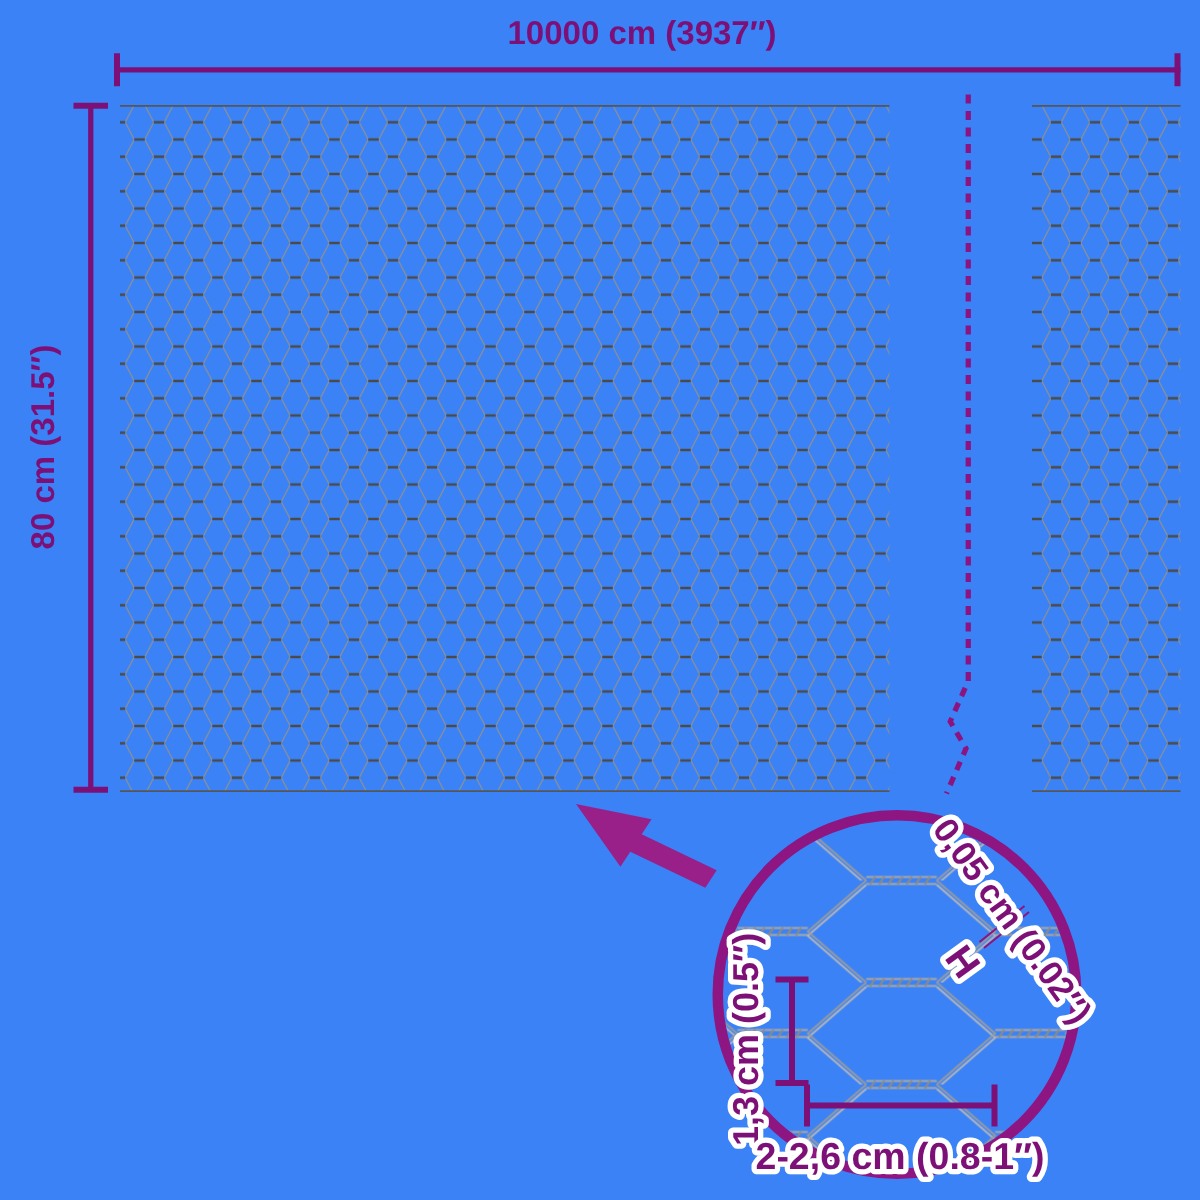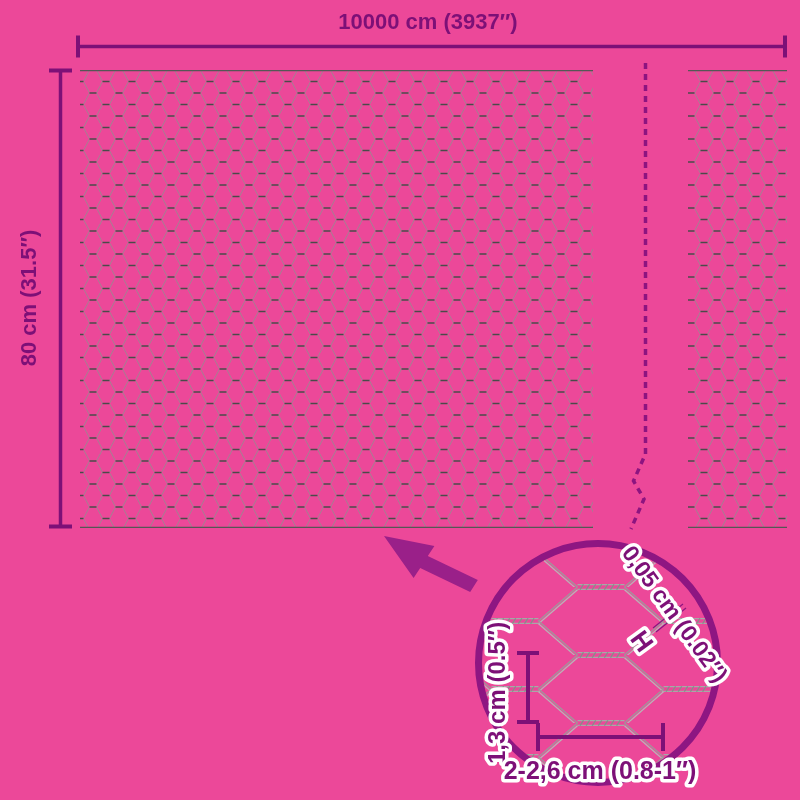--- a/index.html
+++ b/index.html
@@ -1,16 +1,16 @@
 <!DOCTYPE html>
 <html><head>
 <meta charset="utf-8">
 <style>
   html,body{margin:0;padding:0;background:#ffffff;}
-  .stage{position:relative;width:800px;height:800px;background:#ec4899;overflow:hidden;}
+  .stage{position:relative;width:800px;height:800px;background:#3b82f6;overflow:hidden;}
   svg{display:block;}
   .t{font-family:"Liberation Sans","DejaVu Sans",sans-serif;font-weight:700;}
   .halo{paint-order:stroke fill;stroke:#ffffff;stroke-width:7px;stroke-linejoin:round;}
   .f22{font-size:22px;}
   .f23{font-size:23px;}
   .f24{font-size:24px;}
   .f25{font-size:25px;}
   .f26{font-size:26px;}
 </style>
 </head>

